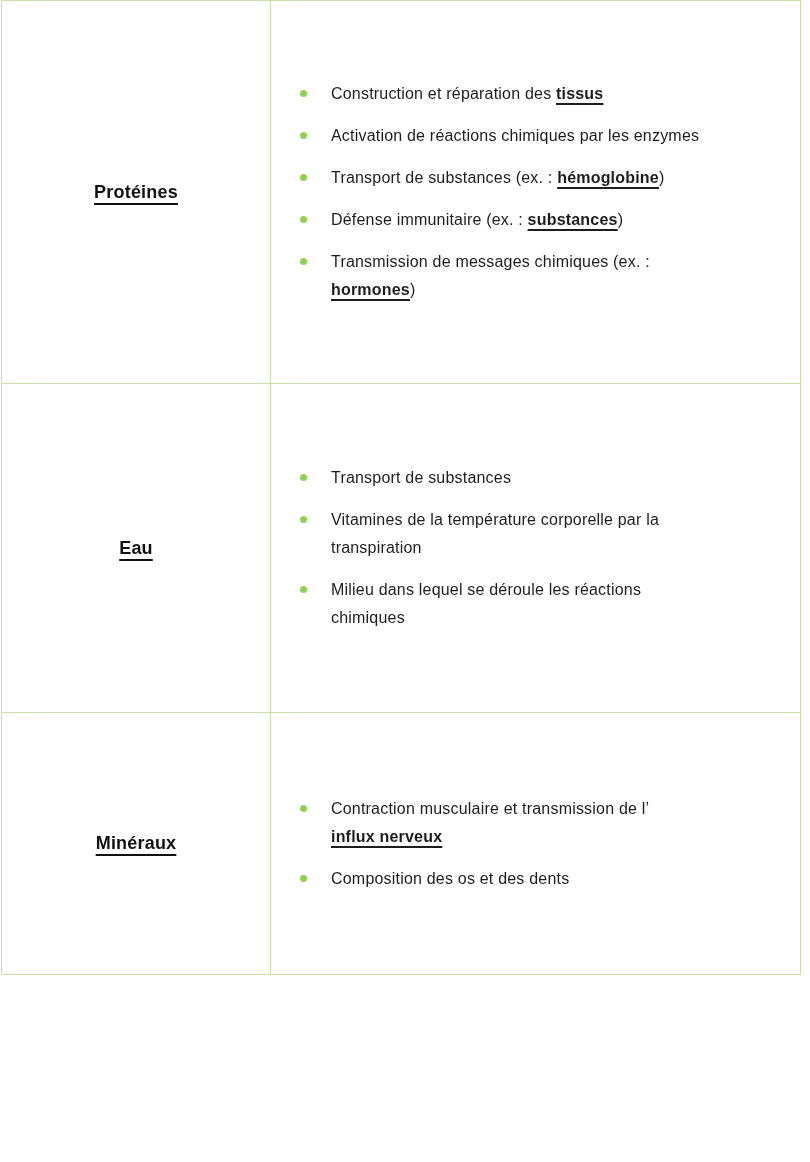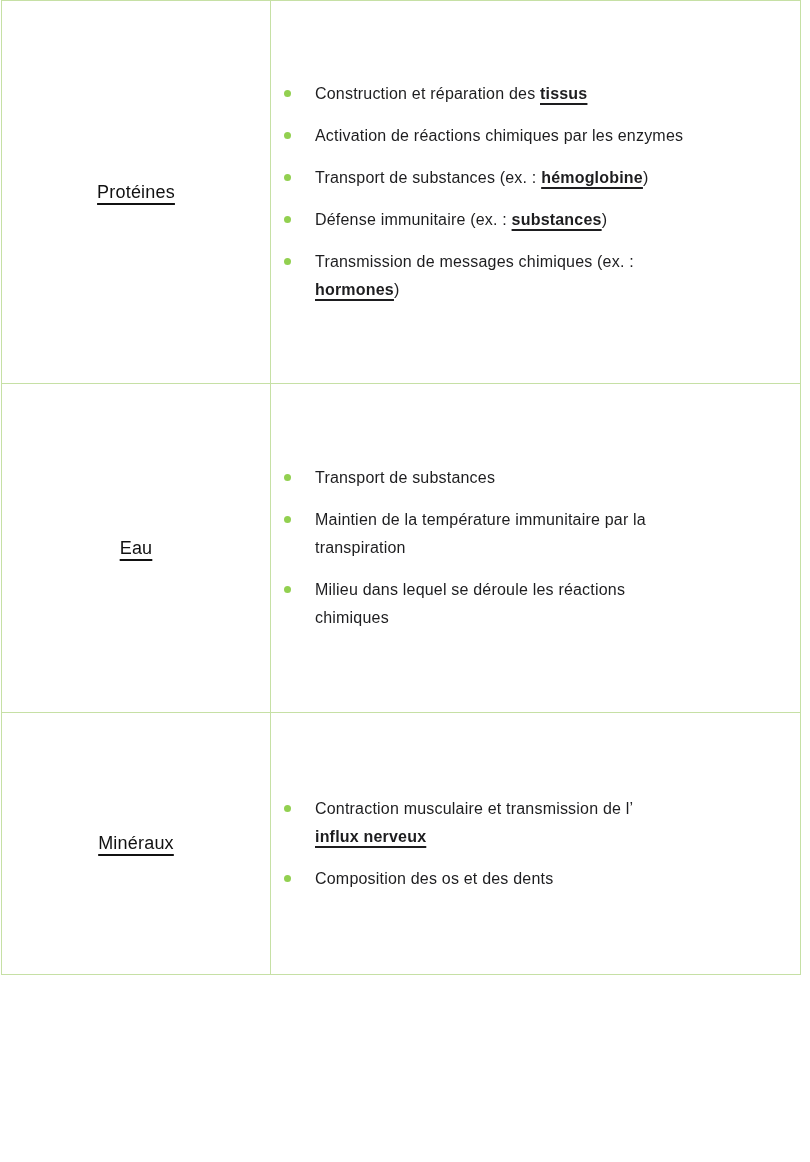--- a/index.html
+++ b/index.html
@@ -19,30 +19,30 @@
   }
   table.nutrients{
     border-collapse:collapse;
     table-layout:fixed;
     margin-left:1px;
     width:799px;
   }
   td{
     border:1.5px solid var(--border);
     vertical-align:middle;
-    padding:0;
+    padding:16px;
   }
   tr.r1{height:383px;}
   tr.r2{height:329px;}
   tr.r3{height:190px;}
   tr.r4{height:262px;}
   .label-cell{text-align:center;}
   .nutrient-label{
     font-size:18px;
-    font-weight:normal;
+    font-weight:bold;
     letter-spacing:.2px;
     text-decoration:underline;
     text-decoration-thickness:1.5px;
     text-underline-offset:5px;
     color:#111;
   }
   ul.items{
     list-style:none;
     margin:0;
     padding:0 6px 0 13px;
@@ -125,21 +125,21 @@
     </td>
     <td class="items-cell">
       <ul class="items">
   <li>
     <span class="dot"></span>
     <span class="txt"><span class="plain">Transport de substances</span></span>
   </li>
 
   <li>
     <span class="dot"></span>
-    <span class="txt"><span class="plain">Maintien de la température immunitaire par la
+    <span class="txt"><span class="plain">Vitamines de la température corporelle par la
 transpiration</span></span>
   </li>
 
   <li>
     <span class="dot"></span>
     <span class="txt"><span class="plain">Milieu dans lequel se déroule les réactions
 chimiques</span></span>
   </li>
 </ul>
     </td>

